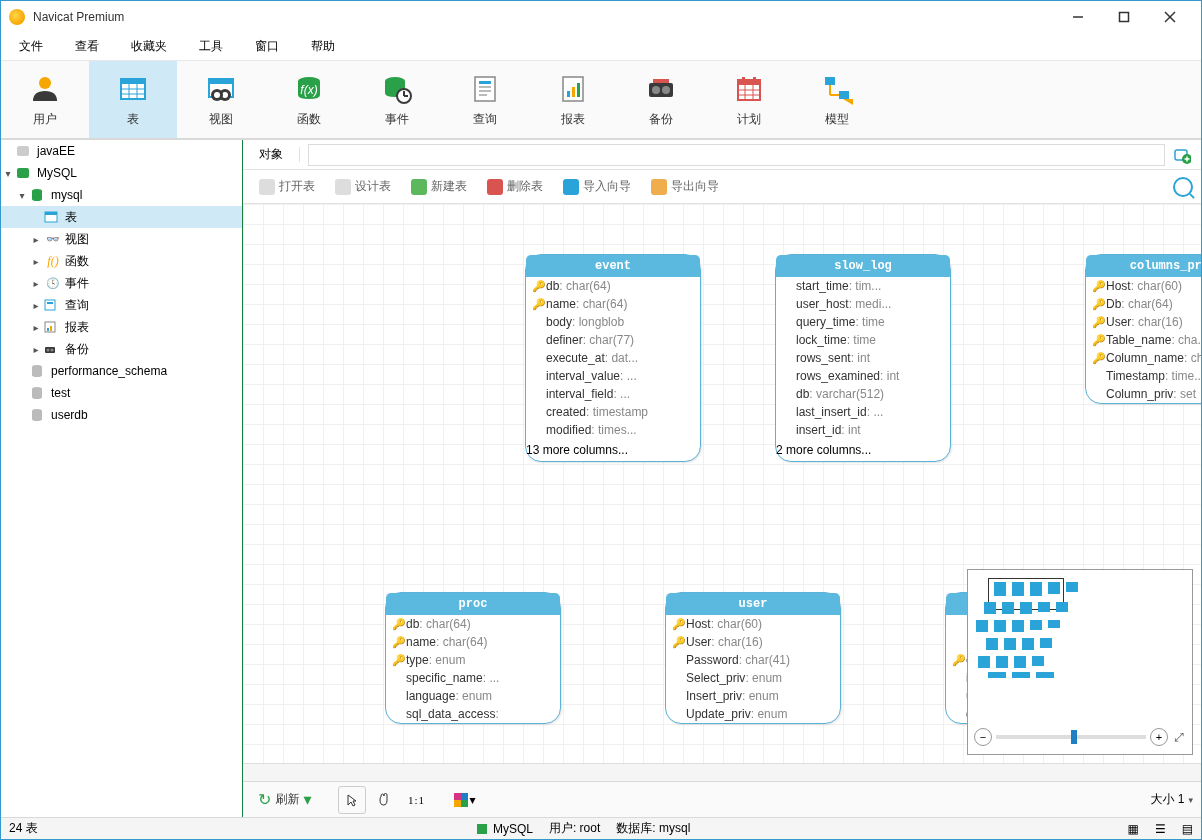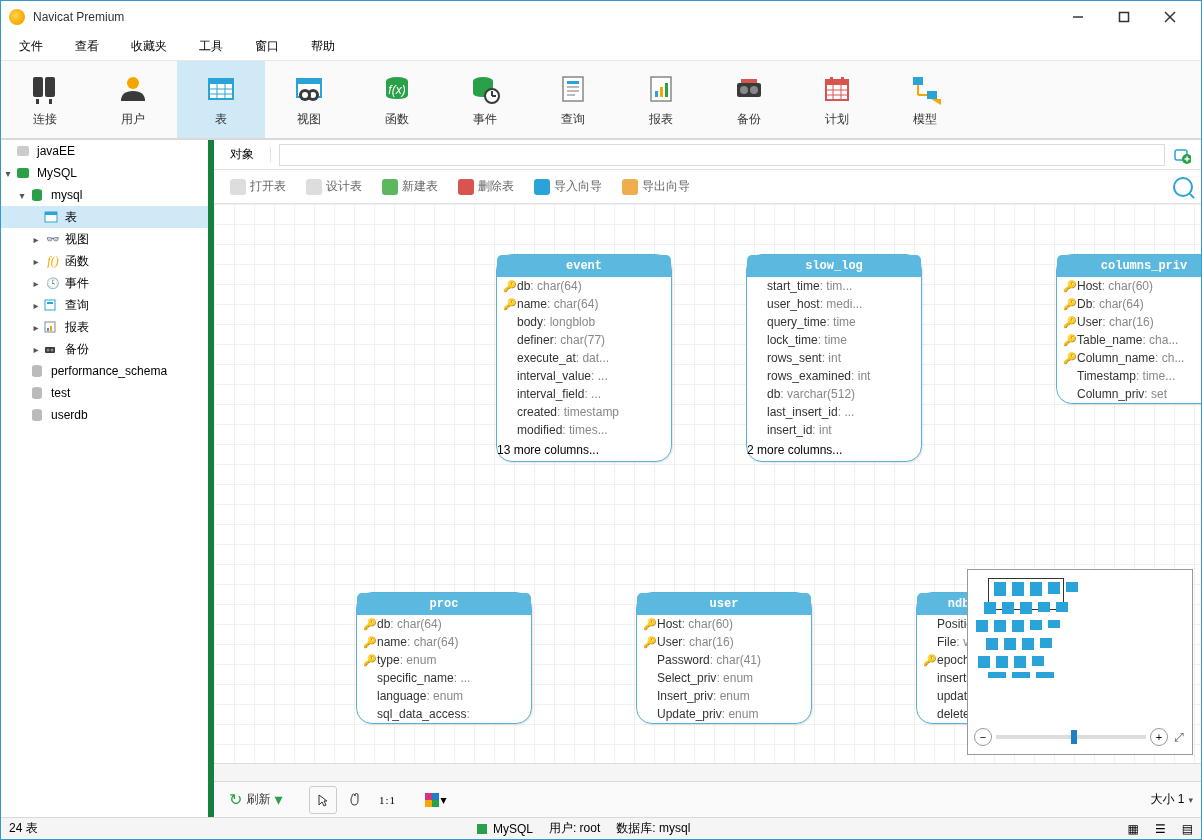--- a/index.html
+++ b/index.html
@@ -9,21 +9,21 @@
 .titlebar .title { flex:1; color:#333; }
 .winbtn { width:46px; height:32px; display:flex; align-items:center; justify-content:center; color:#333; }
 .menubar { height:28px; display:flex; align-items:center; padding:0 4px; gap:4px; border-bottom:1px solid #e8e8e8; }
 .menubar .item { padding:4px 14px; }
 .toolbar { height:78px; display:flex; border-bottom:1px solid #d9d9d9; background:#fafafa; }
 .tbtn { width:88px; display:flex; flex-direction:column; align-items:center; justify-content:center; gap:4px; border-right:0; }
 .tbtn.active { background:#cfe9f7; }
 .tbtn .ic { width:36px; height:36px; display:flex; align-items:center; justify-content:center; }
 .tbtn .lbl { font-size:12px; color:#333; }
 .content { flex:1; display:flex; overflow:hidden; border-top:1px solid #d9d9d9; }
-.sidebar { width:213px; border-right:6px solid #15803d; overflow:auto; background:#fff; }
+.sidebar { width:242px; border-right:1px solid #15803d; overflow:auto; background:#fff; }
 .node { display:flex; align-items:center; height:22px; padding-left:4px; white-space:nowrap;}
 .node .arrow { width:14px; text-align:center; color:#555; font-size:10px;}
 .node .ic { width:20px; text-align:center; }
 .node .txt { padding-left:2px; }
 .node.active { background:#cfe9f7; }
 .lvl0{padding-left:0}.lvl1{padding-left:14px}.lvl2{padding-left:28px}
 .main { flex:1; display:flex; flex-direction:column; overflow:hidden;}
 .objbar { height:30px; display:flex; align-items:center; border-bottom:1px solid #e2e2e2; gap:0;}
 .objtab { padding:0 16px; height:15px; display:flex; align-items:center; border-right:1px solid #e2e2e2;}
 .objsearch { flex:1; margin:0 8px; height:22px; border:1px solid #dcdcdc; }
@@ -94,31 +94,20 @@
     <div class="item">收藏夹</div>
     <div class="item">工具</div>
     <div class="item">窗口</div>
     <div class="item">帮助</div>
   </div>
 
 <div class="toolbar" id="toolbar">
     <div class="tbtn">
       <div class="ic">
         <svg width="36" height="36" viewBox="0 0 36 36">
-          <rect x="6" y="6" width="10" height="20" rx="2" fill="#3a3a3a"></rect>
-          <rect x="18" y="6" width="10" height="20" rx="2" fill="#3a3a3a"></rect>
-          <rect x="9" y="28" width="3" height="5" fill="#3a3a3a"></rect>
-          <rect x="22" y="28" width="3" height="5" fill="#3a3a3a"></rect>
-        </svg>
-      </div>
-      <div class="lbl">连接</div>
-    </div>
-    <div class="tbtn">
-      <div class="ic">
-        <svg width="36" height="36" viewBox="0 0 36 36">
           <circle cx="18" cy="12" r="6" fill="#f6a600"></circle>
           <path d="M6 30 Q6 20 18 20 Q30 20 30 30 Z" fill="#3a3a3a"></path>
         </svg>
       </div>
       <div class="lbl">用户</div>
     </div>
     <div class="tbtn active">
       <div class="ic">
         <svg width="36" height="36" viewBox="0 0 36 36">
           <rect x="6" y="8" width="24" height="20" fill="#fff" stroke="#2aa3d8" stroke-width="2"></rect>

